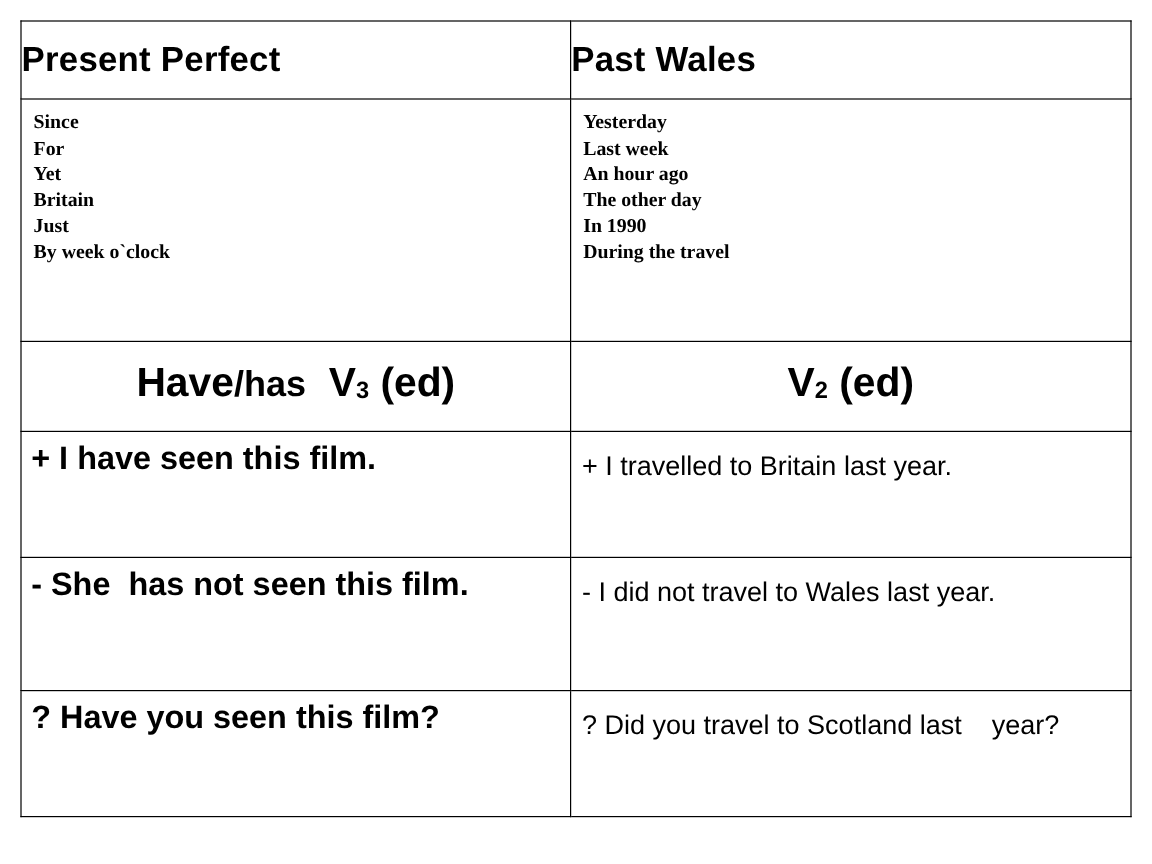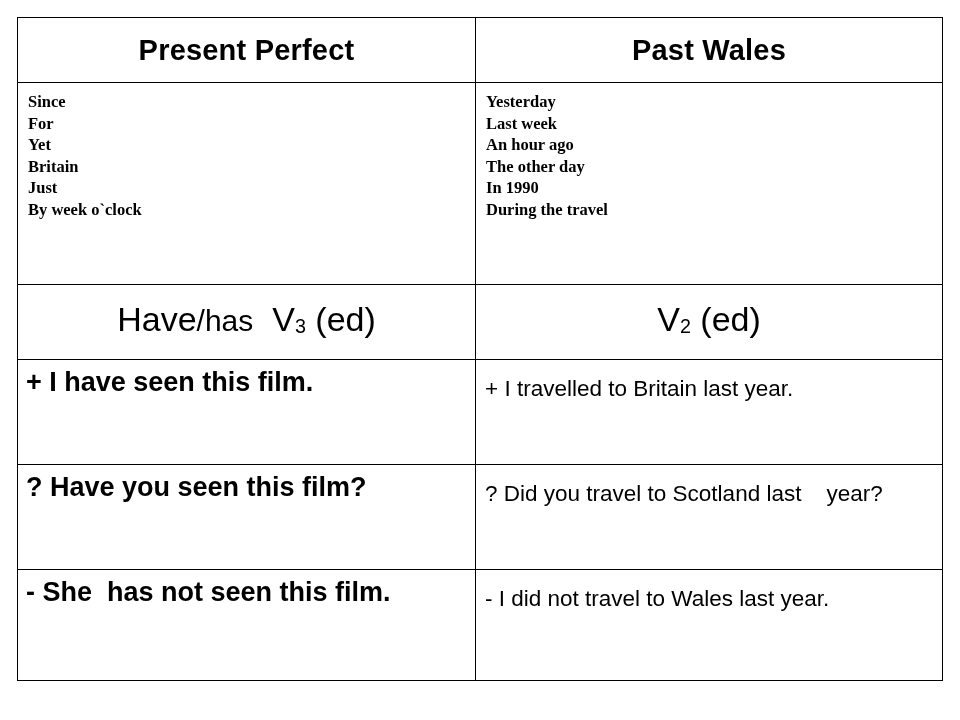--- a/index.html
+++ b/index.html
@@ -39,21 +39,21 @@
   td.col-left {
     border-right: 3px solid #000000;
   }
 
   
   .row-header td {
     height: 64px;
     border-bottom: 2px solid #000000;
   }
   .header-cell {
-    text-align: center;
+    text-align: left;
     font-size: 29px;
     font-weight: bold;
     line-height: 64px;
     letter-spacing: 0.2px;
   }
 
   
   .row-markers td {
     height: 201px;
     border-bottom: 3px solid #000000;
@@ -69,21 +69,21 @@
   }
   .marker-list li { white-space: pre; }
 
   
   .row-formula td {
     height: 69px;
   }
   .formula-cell {
     text-align: center;
     font-size: 34px;
-    font-weight: normal;
+    font-weight: bold;
     line-height: 69px;
     white-space: pre;
   }
   .formula-cell .smaller { font-size: 30px; }
   .formula-cell sub {
     font-size: 0.58em;
     vertical-align: baseline;
     position: relative;
     bottom: -0.12em;
   }
@@ -156,32 +156,32 @@
 
     <tr class="row-example">
       <td class="col-left">
         <div class="example-left">+ I have seen this film.</div>
       </td>
       <td class="col-right">
         <div class="example-right">+ I travelled to Britain last year.</div>
       </td>
     </tr>
 
+    <tr class="row-example last">
+      <td class="col-left">
+        <div class="example-left">- She  has not seen this film.</div>
+      </td>
+      <td class="col-right">
+        <div class="example-right">- I did not travel to Wales last year.</div>
+      </td>
+    </tr>
+
     <tr class="row-example">
       <td class="col-left">
         <div class="example-left">? Have you seen this film?</div>
       </td>
       <td class="col-right">
         <div class="example-right">? Did you travel to Scotland last    year?</div>
       </td>
     </tr>
 
-    <tr class="row-example last">
-      <td class="col-left">
-        <div class="example-left">- She  has not seen this film.</div>
-      </td>
-      <td class="col-right">
-        <div class="example-right">- I did not travel to Wales last year.</div>
-      </td>
-    </tr>
-
   </tbody>
 </table>
 
 </body></html>

